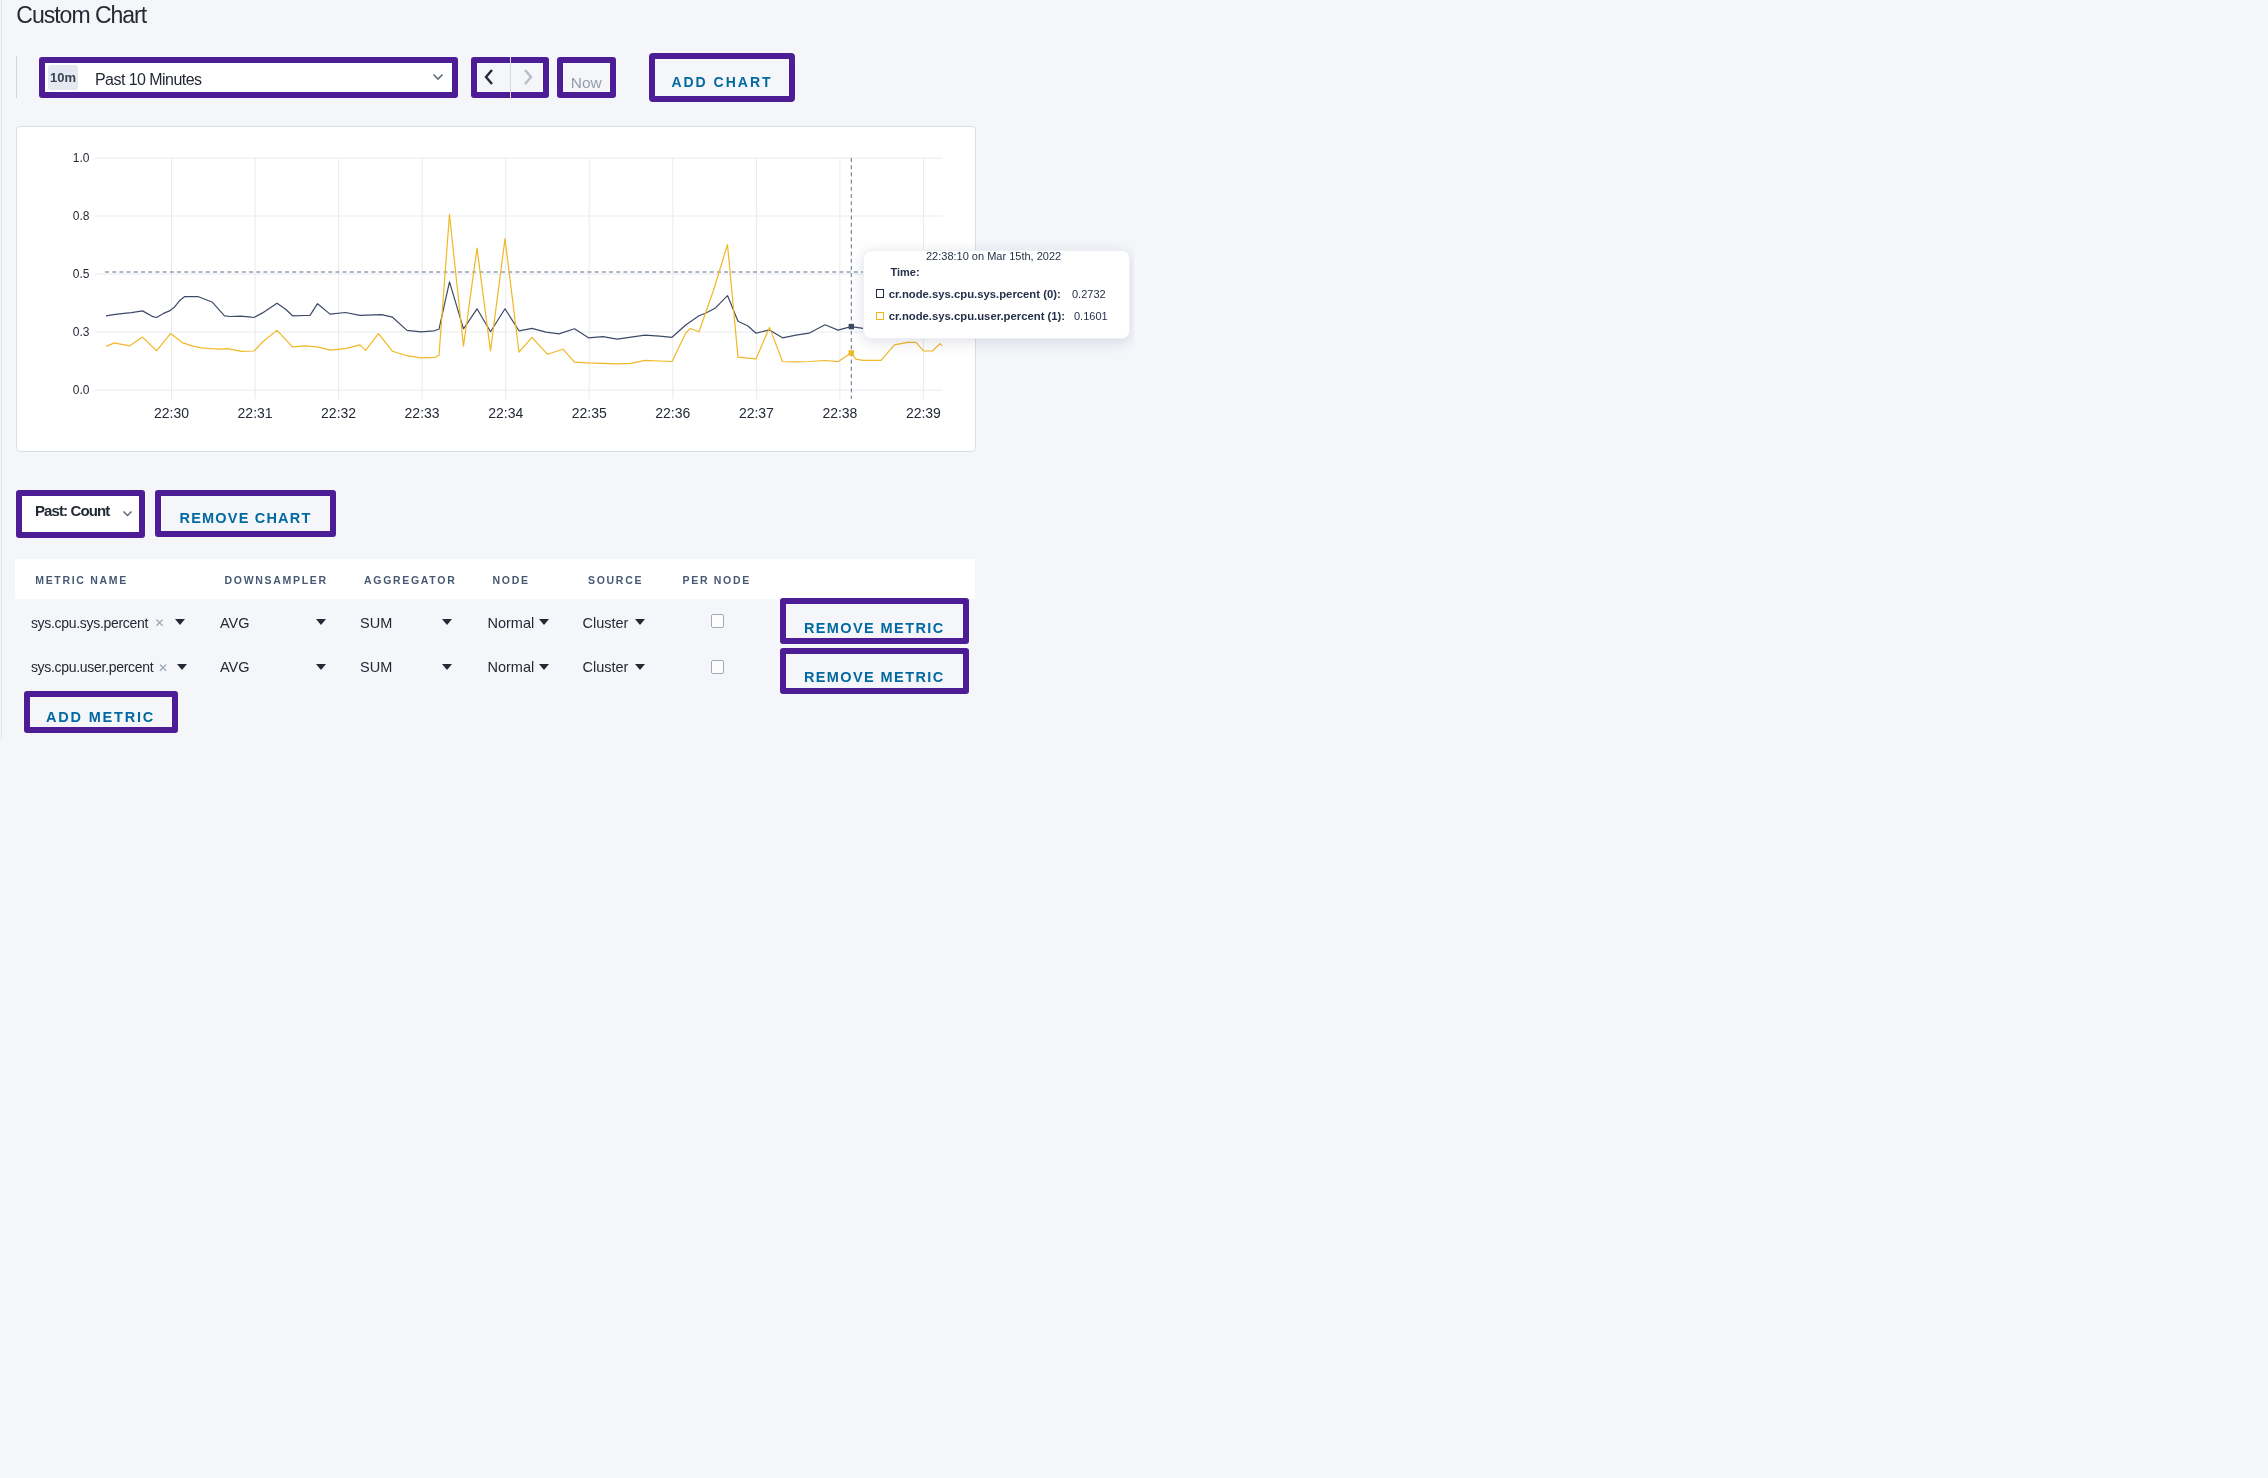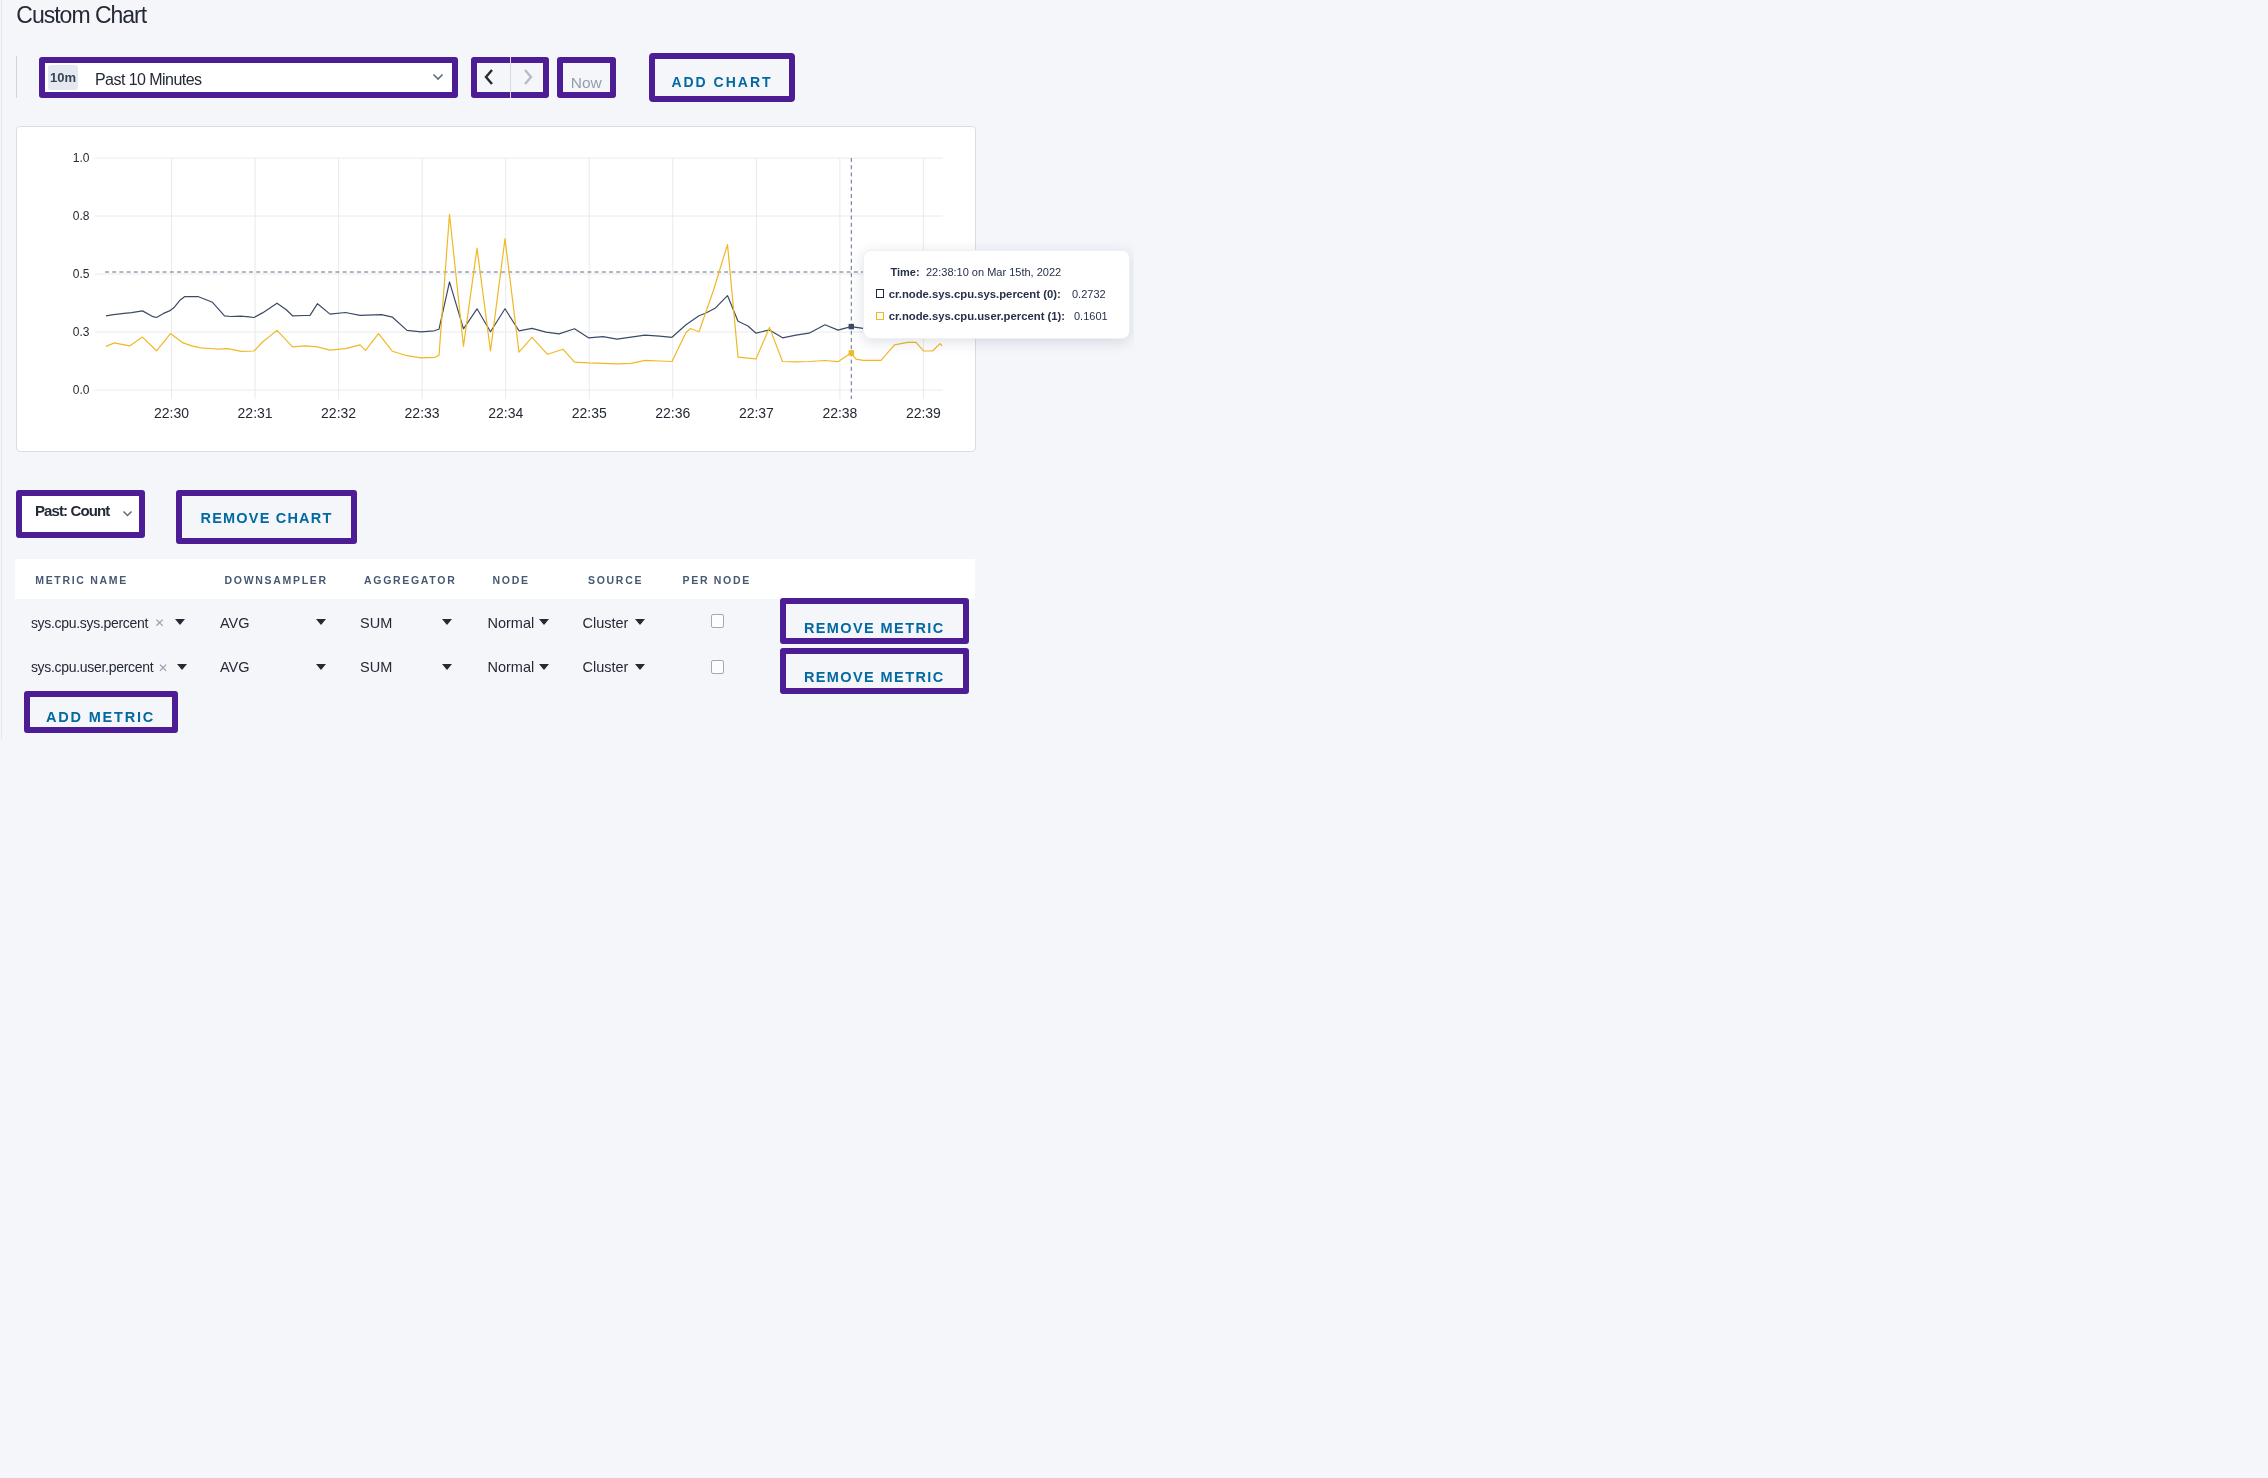--- a/index.html
+++ b/index.html
@@ -67,34 +67,34 @@
 <line x1="89" y1="146" x2="926.5" y2="146" stroke="#5d728c" stroke-width="1" stroke-dasharray="4,3.2"></line>
 <line x1="835.3" y1="32" x2="835.3" y2="273" stroke="#5d728c" stroke-width="1" stroke-dasharray="4,3.2"></line>
 <polyline points="90.0,189.8 97.5,188.6 108.0,187.4 115.5,186.7 126.5,184.9 137.0,190.7 140.5,191.5 147.5,187.4 153.5,184.9 158.0,181.6 164.0,174.2 168.5,170.7 182.5,170.7 196.5,176.3 208.5,189.8 214.5,190.5 224.5,190.2 233.0,190.9 238.0,191.5 246.5,186.9 261.0,177.2 270.0,183.5 276.5,189.8 289.0,189.5 294.0,189.3 301.5,177.7 314.0,188.1 329.5,186.5 344.0,189.3 365.5,188.6 376.5,191.2 391.0,204.4 405.0,205.8 418.0,204.8 423.0,203.2 433.5,155.9 447.5,202.8 461.0,182.8 474.5,205.8 489.0,182.8 503.0,204.8 516.0,202.3 530.0,206.2 543.0,207.9 558.5,202.8 572.5,211.8 587.0,210.6 601.0,213.2 615.0,211.1 629.0,209.2 643.5,210.2 656.0,211.3 670.0,198.8 683.0,189.8 690.0,187.0 699.0,182.3 711.5,169.6 722.0,195.3 732.0,200.0 740.0,207.2 753.5,203.9 766.5,211.8 780.0,209.2 793.0,207.2 809.0,198.8 822.0,204.1 835.0,200.6 845.5,202.1 859.0,204.8 872.5,203.7 886.5,201.4 900.0,196.7 914.0,193.2 926.0,194.4" fill="none" stroke="#3d4a66" stroke-width="1.2" stroke-linejoin="round"></polyline>
 <polyline points="90.0,220.4 98.5,216.9 102.0,217.6 113.5,219.9 126.5,211.1 140.5,224.8 154.5,207.6 167.0,216.9 176.0,219.9 185.0,221.8 194.0,222.5 203.0,223.2 211.5,222.7 225.5,225.3 238.0,225.0 246.5,216.0 261.0,204.4 276.5,220.8 289.0,219.9 301.5,220.8 314.0,224.1 329.5,222.7 344.0,218.8 349.5,224.3 362.5,207.7 376.5,225.3 391.0,229.7 405.0,231.8 419.0,231.3 423.0,229.2 433.5,88.3 447.5,220.2 461.0,122.2 474.5,224.8 489.0,112.7 503.0,226.2 516.0,211.3 531.5,228.3 547.0,223.2 558.5,236.2 572.5,236.9 587.0,237.3 601.0,237.8 615.0,237.3 629.0,234.3 643.5,235.0 656.0,235.5 670.0,206.5 674.5,202.5 683.0,205.8 697.5,164.2 711.5,118.5 722.0,231.1 732.0,232.2 740.0,232.9 753.5,201.4 766.5,235.5 780.0,235.9 793.0,235.5 809.0,234.5 822.0,235.7 835.0,226.9 840.0,233.1 847.0,234.3 865.0,234.3 878.5,218.8 891.5,216.4 900.0,216.4 907.5,224.8 916.5,225.0 924.0,217.6 926.0,219.9" fill="none" stroke="#f0b825" stroke-width="1.2" stroke-linejoin="round"></polyline>
 <rect x="832.6" y="197.9" width="5.4" height="5.4" fill="#3d4a66"></rect>
 <rect x="832.6" y="224.2" width="5.4" height="5.4" fill="#f0b825"></rect>
 </svg></div>
 
 <div class="abs" style="left:862.5px;top:250px;width:267.5px;height:89px;background:#fff;border-radius:8px;box-shadow:0 3px 14px rgba(40,50,80,.15);border:1px solid #eef0f4;"></div>
 <div class="abs" style="left:890.5px;top:266px;font-size:11px;font-weight:bold;color:#26304a;">Time:</div>
-<div class="abs" style="left:926px;top:266px;font-size:11px;color:#26304a;">22:38:10 on Mar 15th, 2022</div>
+<div class="abs" style="left:926px;top:250px;font-size:11px;color:#26304a;">22:38:10 on Mar 15th, 2022</div>
 <div class="abs" style="left:875.5px;top:289px;width:8.5px;height:8.5px;border:1.8px solid #1f2a44;"></div>
 <div class="abs" style="left:888.7px;top:287.5px;font-size:11.3px;font-weight:bold;color:#26304a;">cr.node.sys.cpu.sys.percent (0):</div>
 <div class="abs" style="left:1072px;top:287.5px;font-size:11px;color:#26304a;text-align:center;">0.2732</div>
 <div class="abs" style="left:875.5px;top:311.5px;width:8.5px;height:8.5px;border:1.8px solid #f3b818;"></div>
 <div class="abs" style="left:888.7px;top:310px;font-size:11.3px;font-weight:bold;color:#26304a;">cr.node.sys.cpu.user.percent (1):</div>
 <div class="abs" style="left:1074px;top:310px;font-size:11px;color:#26304a;">0.1601</div>
 
 <div class="btn" style="left:16px;top:490px;width:128.5px;height:47.5px;background:#fff;"></div>
 <div class="abs" style="left:35px;top:501.5px;font-size:15px;letter-spacing:-0.9px;font-weight:bold;color:#242a35;">Past: Count</div>
 <svg class="abs" style="left:121.5px;top:510px" width="11" height="7" viewBox="0 0 11 7">
     <polyline points="1.5,1.5 5.5,5.5 9.5,1.5" fill="none" stroke="#5f6a7a" stroke-width="1.5"></polyline>
   </svg>
-<div class="btn bluetxt" style="left:155px;top:490px;width:181px;height:54px;line-height:44.5px;letter-spacing:1.2px;margin-left:21px;">REMOVE CHART</div>
+<div class="btn bluetxt" style="left:155px;top:490px;width:181px;height:47px;line-height:44.5px;letter-spacing:1.2px;">REMOVE CHART</div>
 
 <div class="abs" style="left:14.5px;top:558.5px;width:960.5px;height:40px;background:#fff;"></div>
 <div class="hdr" style="left:35.2px;">METRIC NAME</div>
 <div class="hdr" style="left:224.5px;">DOWNSAMPLER</div>
 <div class="hdr" style="left:364px;">AGGREGATOR</div>
 <div class="hdr" style="left:492.5px;">NODE</div>
 <div class="hdr" style="left:588px;">SOURCE</div>
 <div class="hdr" style="left:682.5px;">PER NODE</div>
 
 <div class="cell mname" style="left:30.9px;top:614.5px;">sys.cpu.sys.percent</div>

